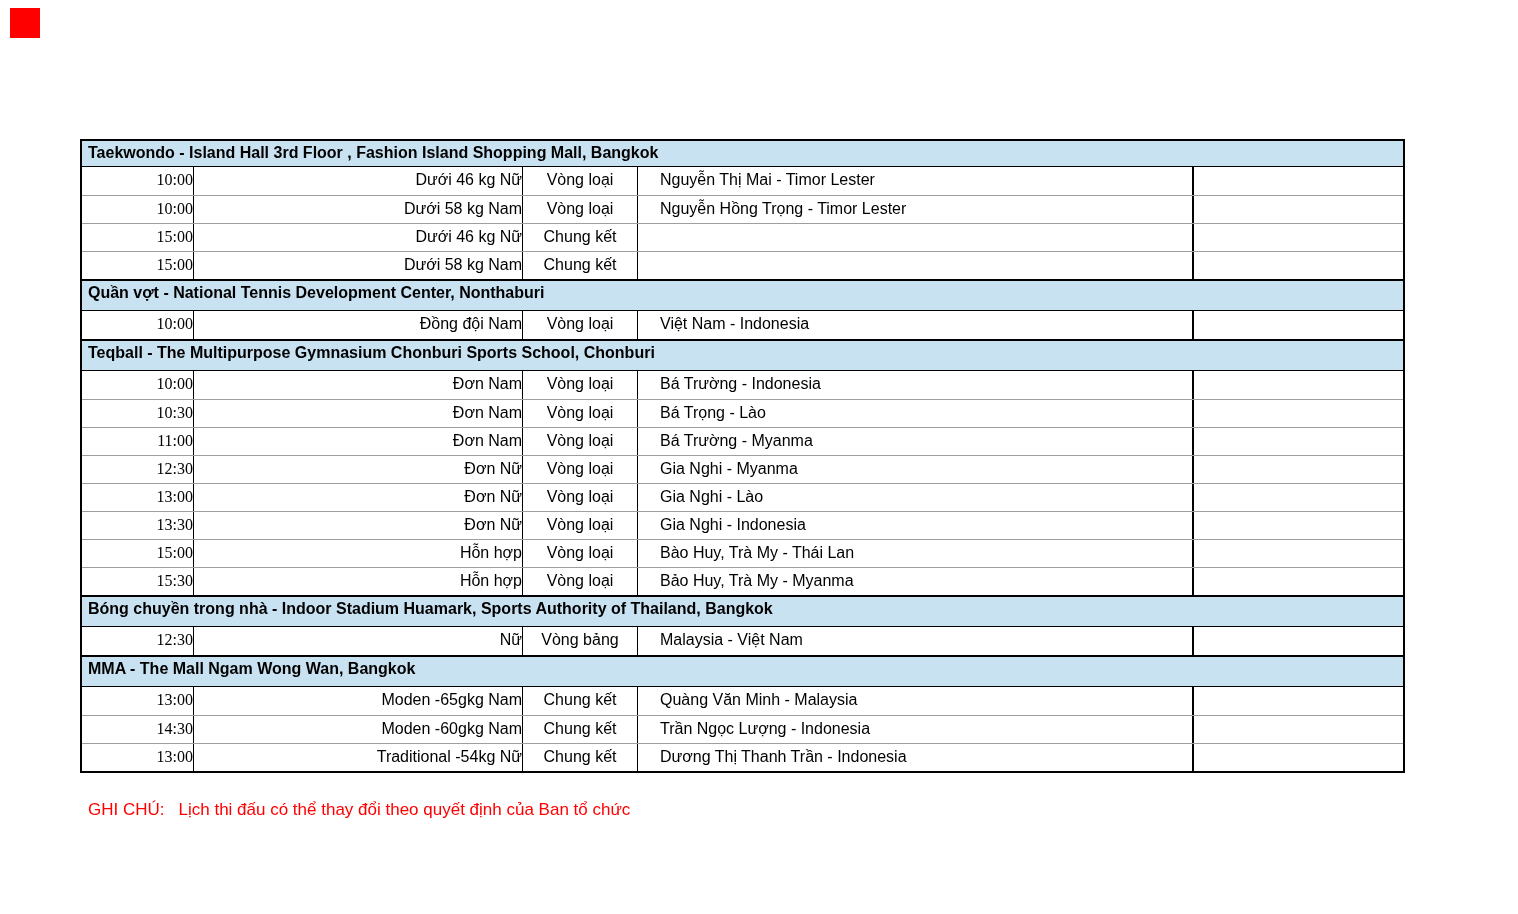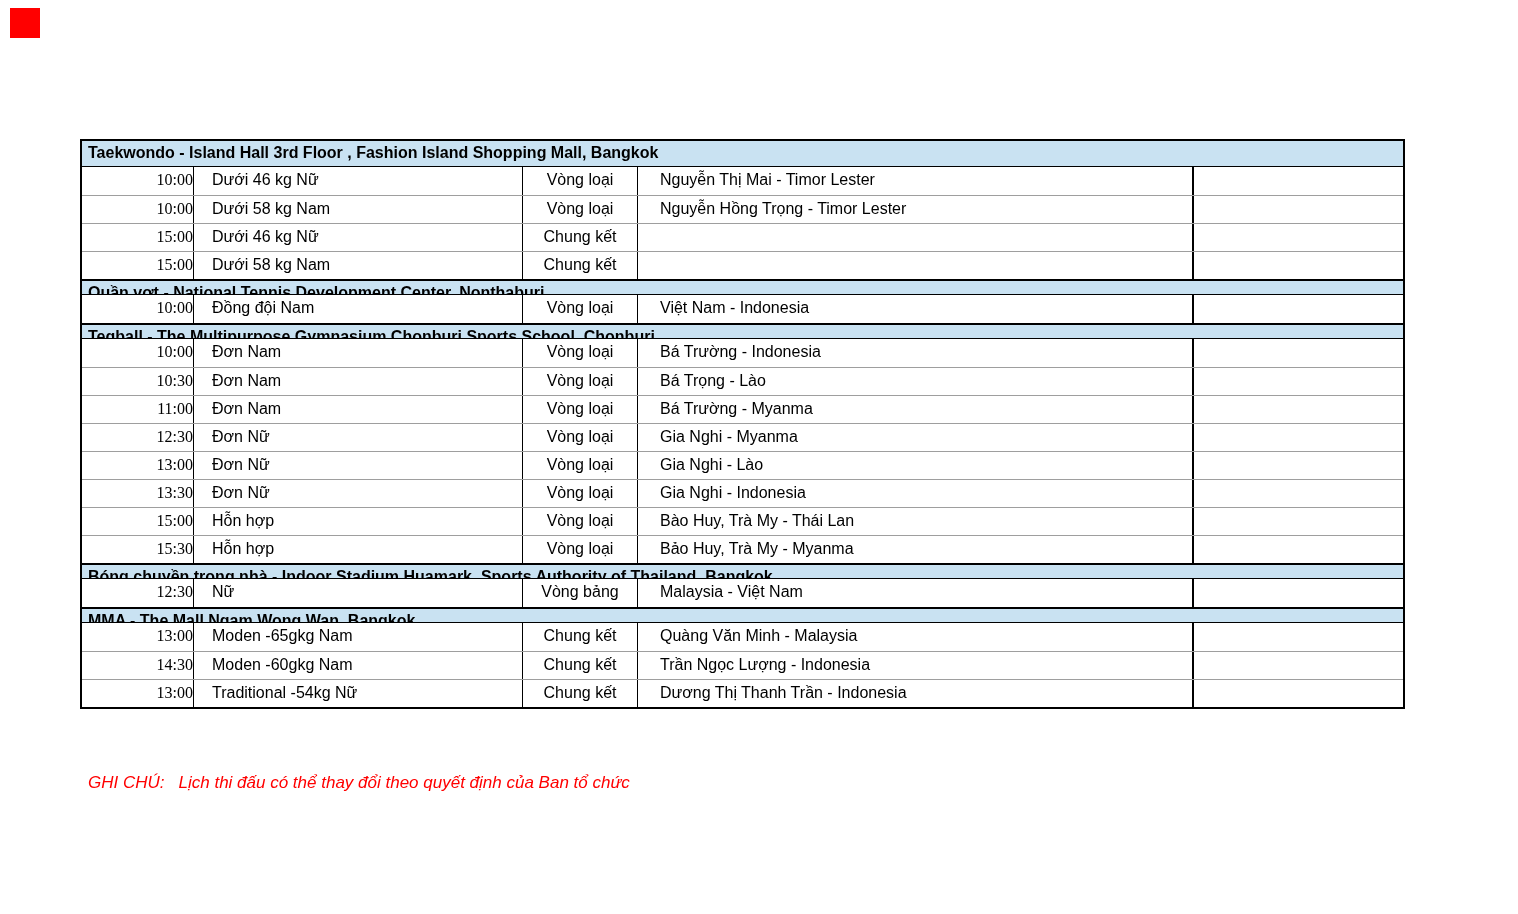--- a/index.html
+++ b/index.html
@@ -9,43 +9,43 @@
     overflow:hidden;
   }
   .red-marker {
     position:absolute; left:10px; top:8px; width:30px; height:30px;
   }
   .tbl {
     position:absolute; left:80px; top:139px; width:1325px;
     border:2.5px solid #000; box-sizing:border-box; background:#fff;
   }
   .sec-header {
-    height:16px; box-sizing:border-box;
+    height:32px; box-sizing:border-box;
     border-top:2px solid #000; border-bottom:1.5px solid #000;
     font-weight:bold; font-size:16px; line-height:24px;
     padding-left:6px; white-space:nowrap; overflow:hidden;
   }
   .sec:first-child > .sec-header { border-top:0; height:26px; }
   .row {
     display:grid; grid-template-columns:111px 329px 115px 555px 1fr;
     height:28px; box-sizing:border-box;
   }
   .row + .row { border-top:1px solid #9e9e9e; }
   .c {
     font-size:16px; line-height:26px; box-sizing:border-box;
     white-space:nowrap; overflow:hidden;
   }
   .c.time  { text-align:right;font-family:Liberation Serif, serif; }
-  .c.event { border-left:1.5px solid #000; padding-left:18px; }
+  .c.event { border-left:1.5px solid #000; padding-left:18px;text-align:right; }
   .c.round { border-left:1.5px solid #000; text-align:center; }
   .c.match { border-left:1.5px solid #000; padding-left:22px; }
   .c.extra { border-left:2px solid #000; }
   .note {
-    position:absolute; left:88px; top:773px;
-    font-style:italic; font-size:17px; white-space:nowrap;
+    position:absolute; left:88px; top:800px;
+    font-size:17px; white-space:nowrap;
   }
   .note .lbl { margin-right:14px; }
 </style>
 </head>
 <body>
 
 <div class="page">
   <div class="red-marker" style="background: rgb(255, 0, 0);"></div>
 
   <div class="tbl" id="tbl">

